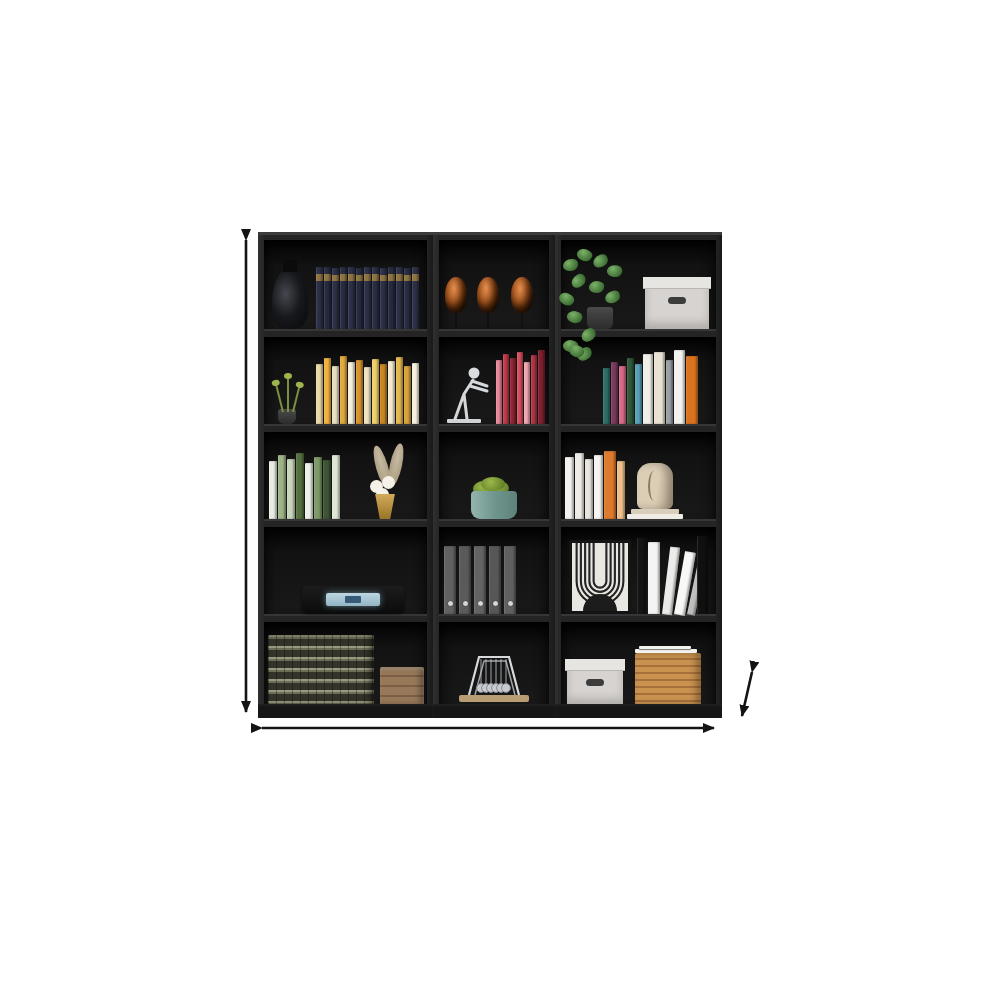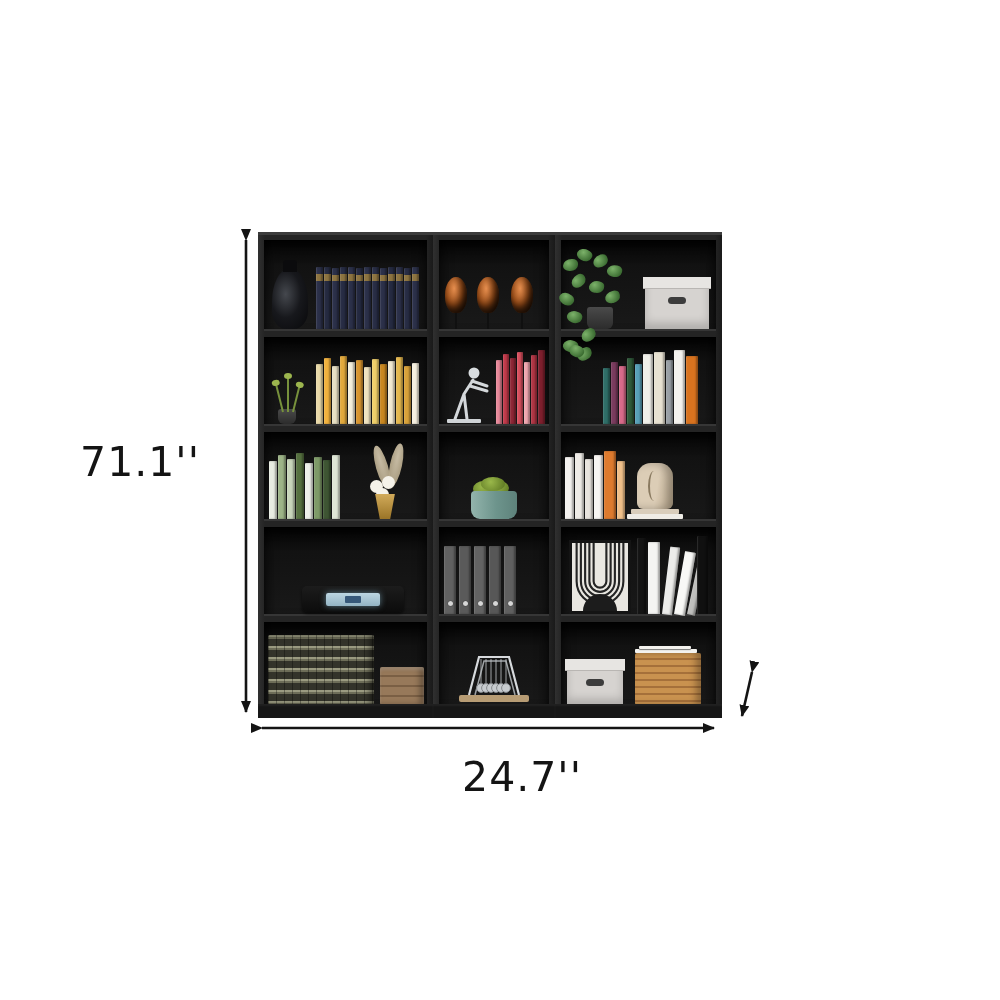--- a/index.html
+++ b/index.html
@@ -312,15 +312,13 @@
     <defs>
       <marker id="ah" markerWidth="14" markerHeight="12" refX="11" refY="5" orient="auto" markerUnits="userSpaceOnUse">
         <path d="M0,0 L12,5 L0,10 Z" fill="#141414"></path>
       </marker>
     </defs>
     <line x1="246" y1="240" x2="246" y2="712" stroke="#141414" stroke-width="2.6" marker-start="url(#ah)" marker-end="url(#ah)"></line>
     <line x1="262" y1="728" x2="714" y2="728" stroke="#141414" stroke-width="2.6" marker-start="url(#ah)" marker-end="url(#ah)"></line>
     <line x1="752" y1="672" x2="742" y2="716" stroke="#141414" stroke-width="2.6" marker-start="url(#ah)" marker-end="url(#ah)"></line>
   </svg>
 
-  <div class="dimlabel" style="left:55px;top:438px">71.1''</div>
-  <div class="dimlabel" style="left:437px;top:753px">24.7''</div>
 </div>
 
 </body></html>

